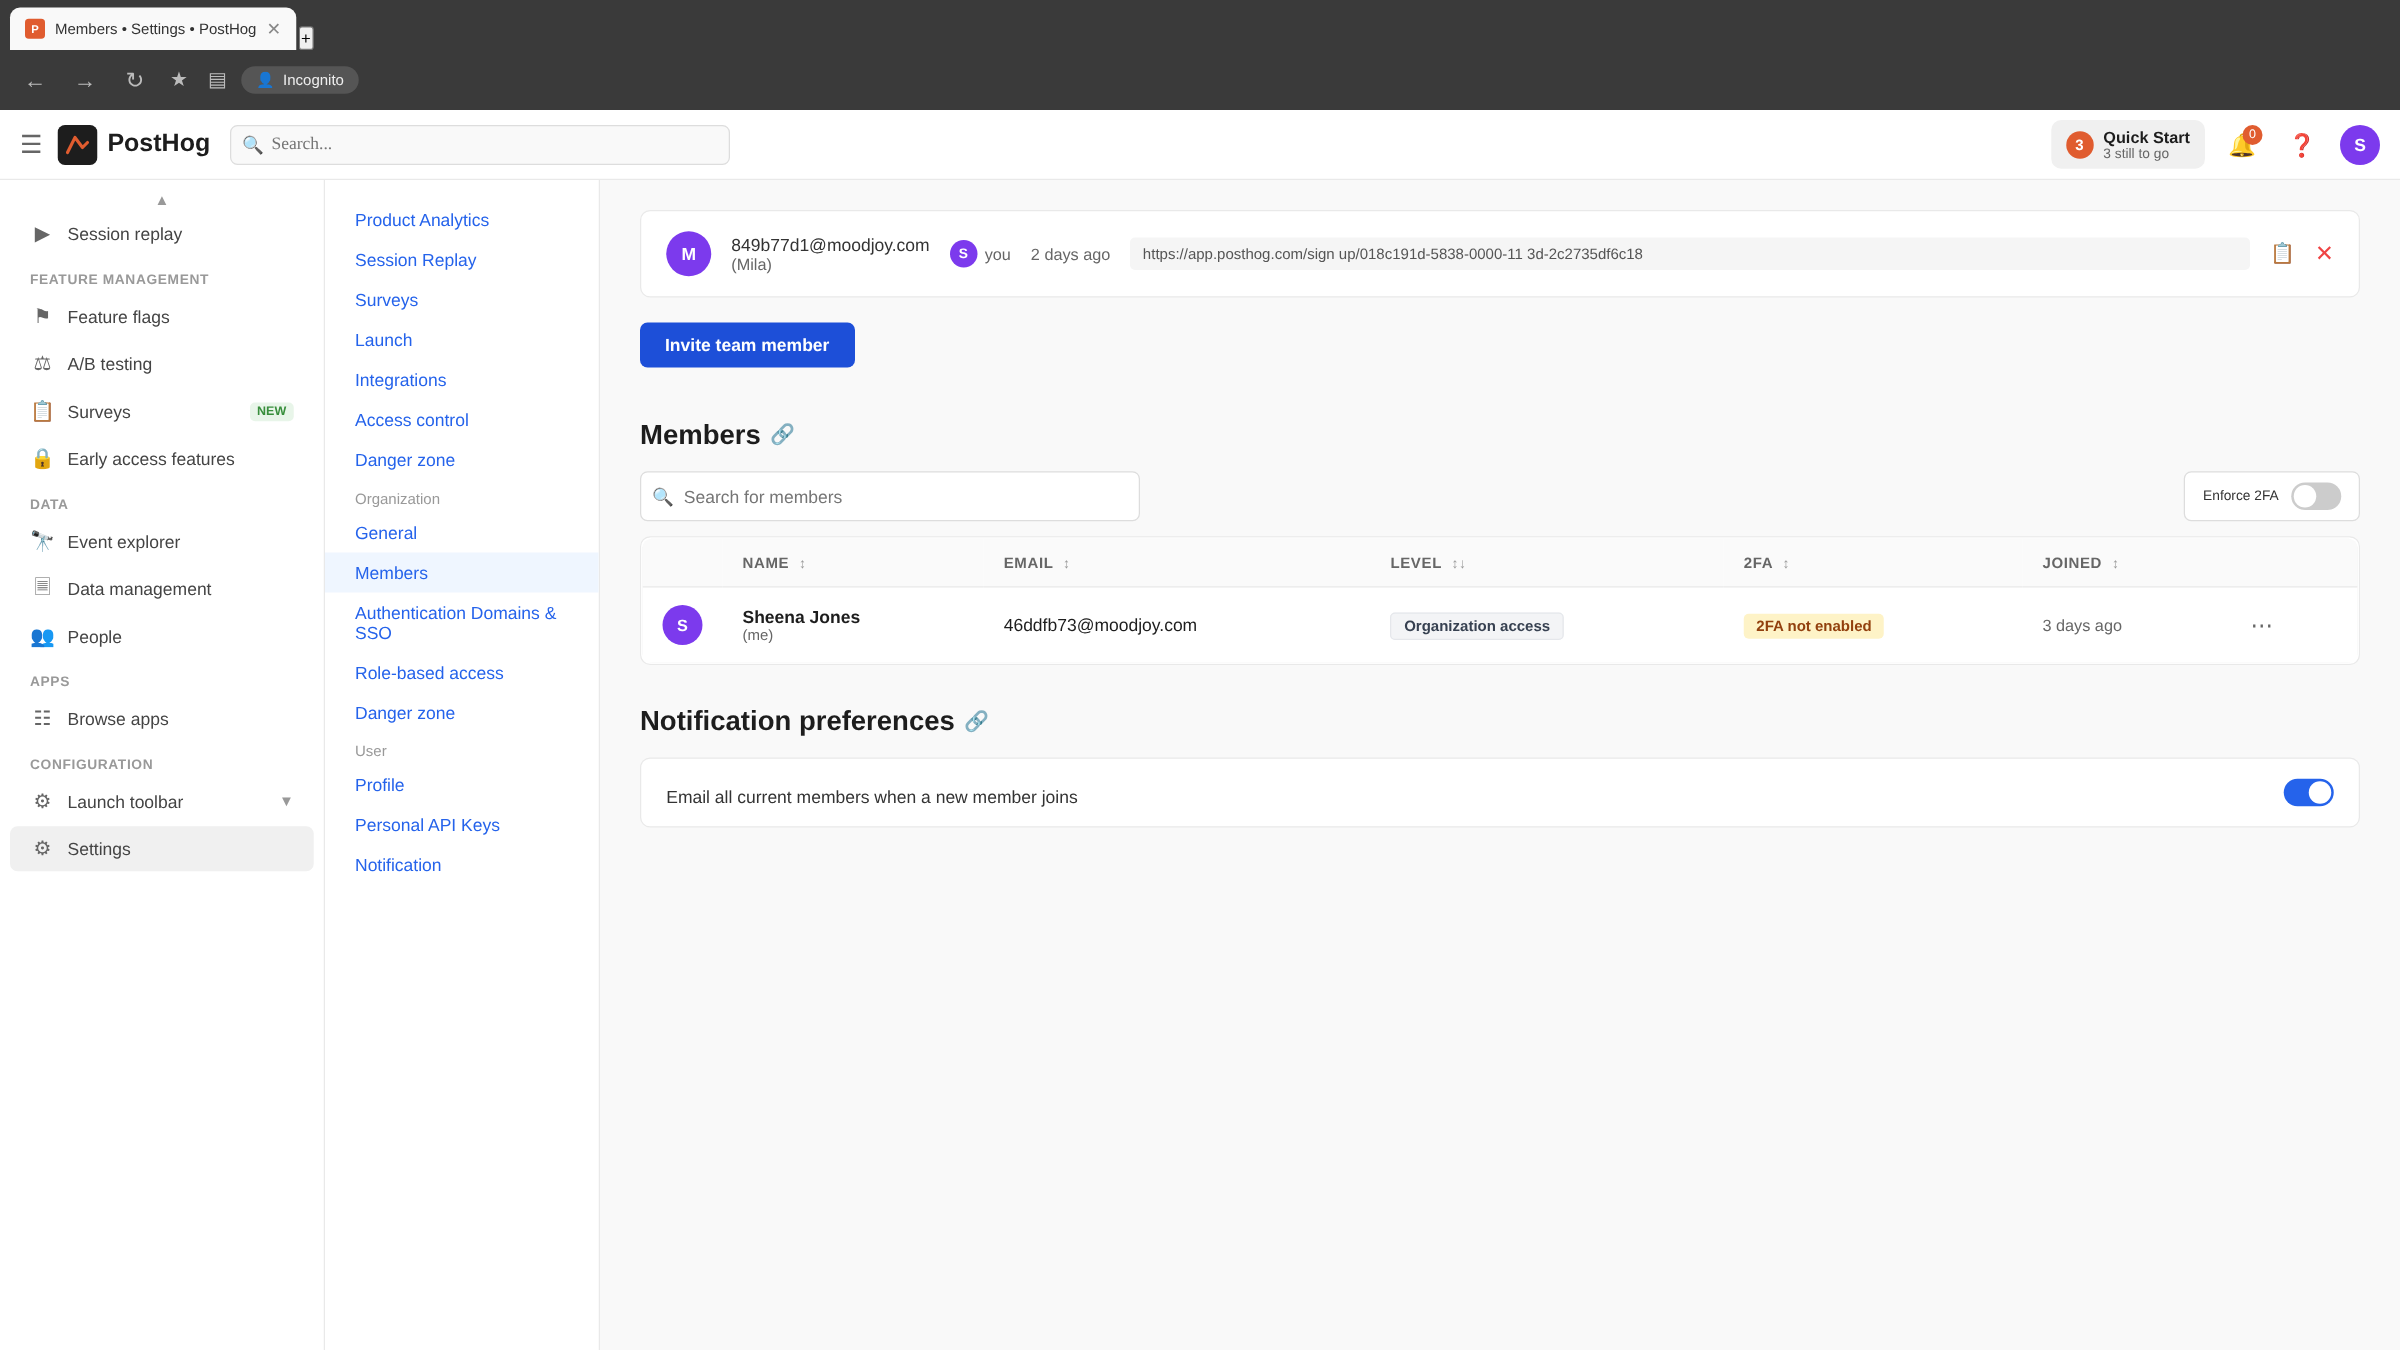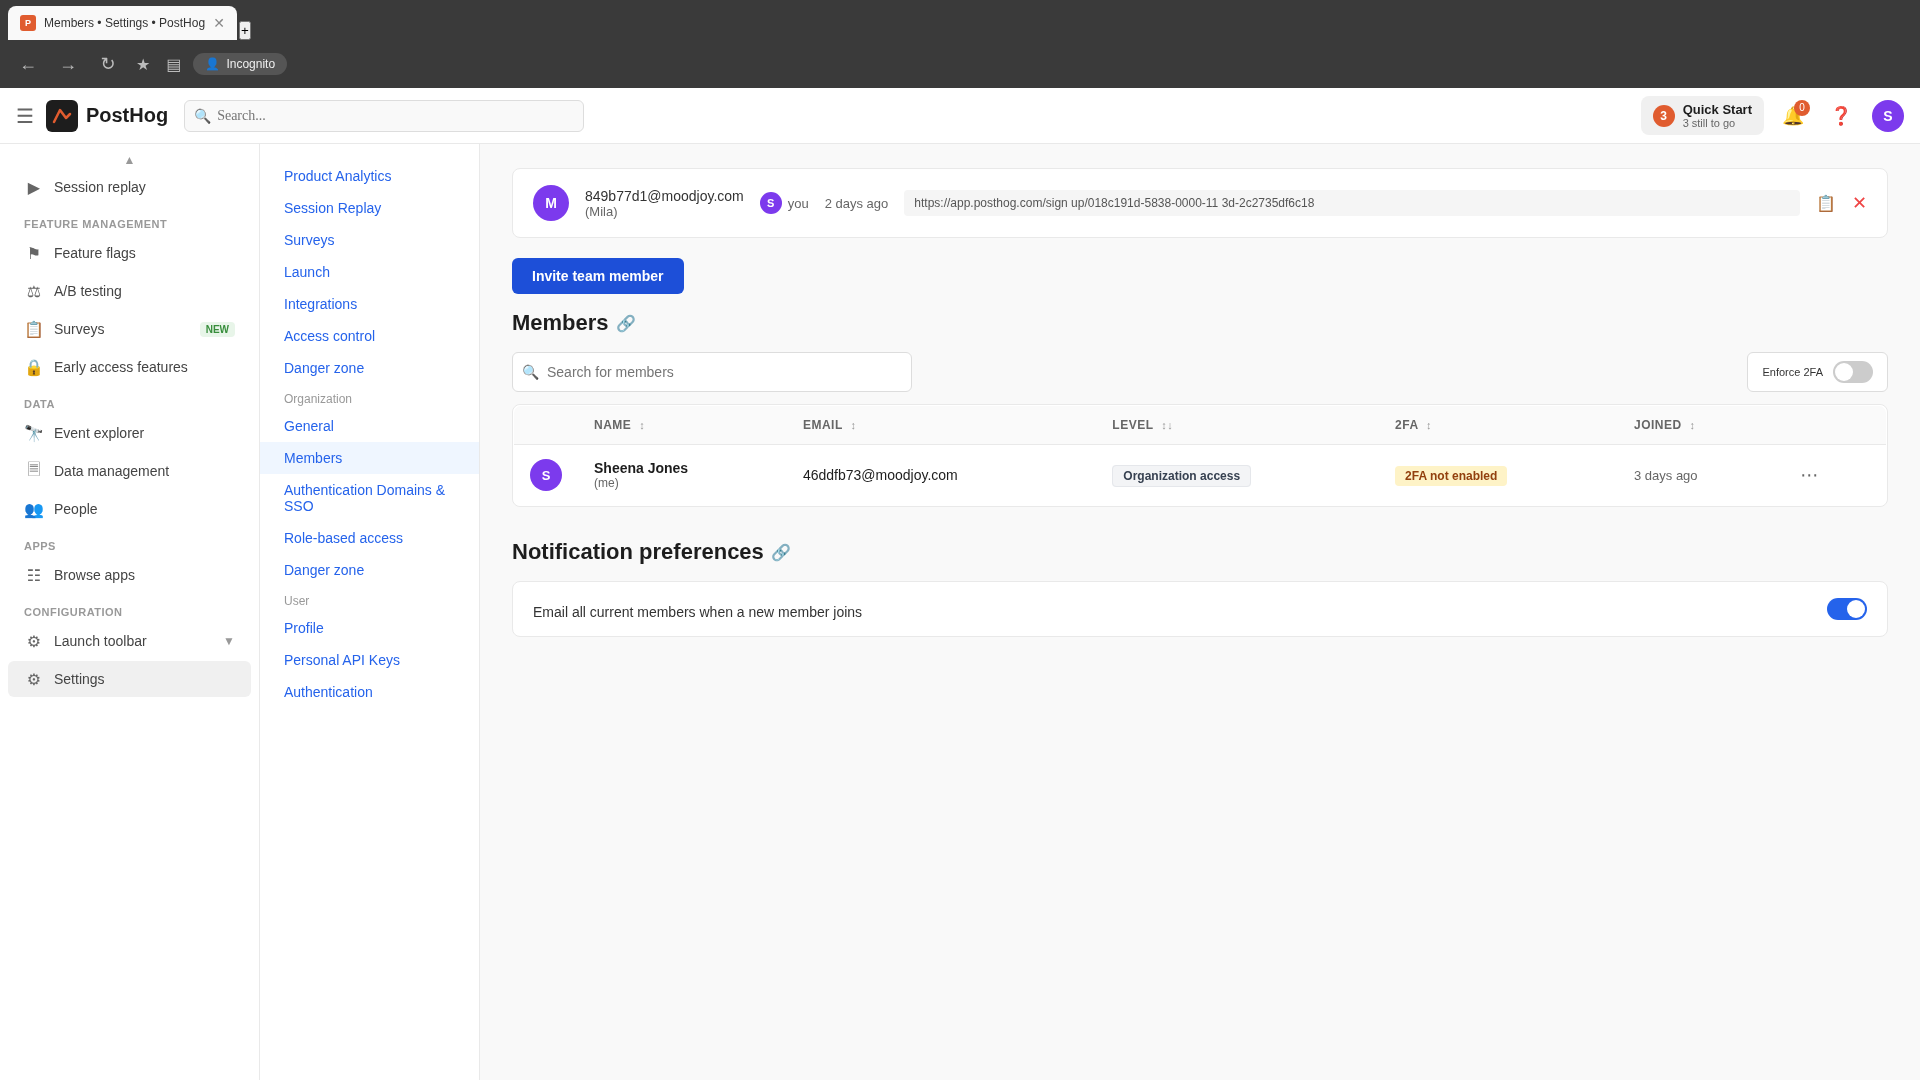--- a/index.html
+++ b/index.html
@@ -70,21 +70,21 @@
     .invite-email .email-addr { color: #333; font-weight: 500; }
     .invite-email .name { color: #666; font-size: 13px; }
     .invited-by { display: flex; align-items: center; gap: 6px; font-size: 13px; color: #666; }
     .invited-by .s-avatar { width: 22px; height: 22px; border-radius: 50%; background: #7c3aed; color: white; font-size: 11px; display: flex; align-items: center; justify-content: center; font-weight: bold; }
     .invite-time { color: #666; font-size: 13px; white-space: nowrap; }
     .invite-link-text { font-size: 12px; color: #555; flex: 1; background: #f5f5f5; padding: 6px 10px; border-radius: 4px; overflow: hidden; text-overflow: ellipsis; white-space: nowrap; }
     .copy-btn { background: none; border: none; cursor: pointer; color: #666; font-size: 16px; }
     .delete-btn { background: none; border: none; cursor: pointer; color: #ef4444; font-size: 18px; }
 
     
-    .invite-btn { background: #1d4fd8; color: white; border: none; border-radius: 6px; padding: 10px 20px; font-size: 14px; font-weight: 600; cursor: pointer; margin-bottom: 16px; }
+    .invite-btn { background: #1d4fd8; color: white; border: none; border-radius: 6px; padding: 10px 20px; font-size: 14px; font-weight: 600; cursor: pointer; margin-bottom: 41px; }
 
     
     .section-title-wrap { display: flex; align-items: center; gap: 8px; margin-bottom: 16px; }
     .section-title { font-size: 22px; font-weight: 700; color: #1d1d1d; }
     .link-icon { color: #999; font-size: 16px; cursor: pointer; }
 
     
     .table-controls { display: flex; align-items: center; gap: 16px; margin-bottom: 0; }
     .members-search { flex: 1; max-width: 400px; position: relative; }
     .members-search input { width: 100%; border: 1px solid #ddd; border-radius: 6px; padding: 8px 12px 8px 34px; font-size: 14px; height: 40px; background: white; }
@@ -265,21 +265,21 @@
         <div class="settings-section-label">Organization</div>
         <div class="settings-menu-item">General</div>
         <div class="settings-menu-item active">Members</div>
         <div class="settings-menu-item">Authentication Domains &amp; SSO</div>
         <div class="settings-menu-item">Role-based access</div>
         <div class="settings-menu-item">Danger zone</div>
 
         <div class="settings-section-label">User</div>
         <div class="settings-menu-item">Profile</div>
         <div class="settings-menu-item">Personal API Keys</div>
-        <div class="settings-menu-item">Authentication</div>
+        <div class="settings-menu-item">Notification</div>
       </div>
 
       <div class="main-content">
         
         <div class="invite-row">
           <div class="member-avatar">M</div>
           <div class="invite-email">
             <div class="email-addr">849b77d1@moodjoy.com</div>
             <div class="name">(Mila)</div>
           </div>

